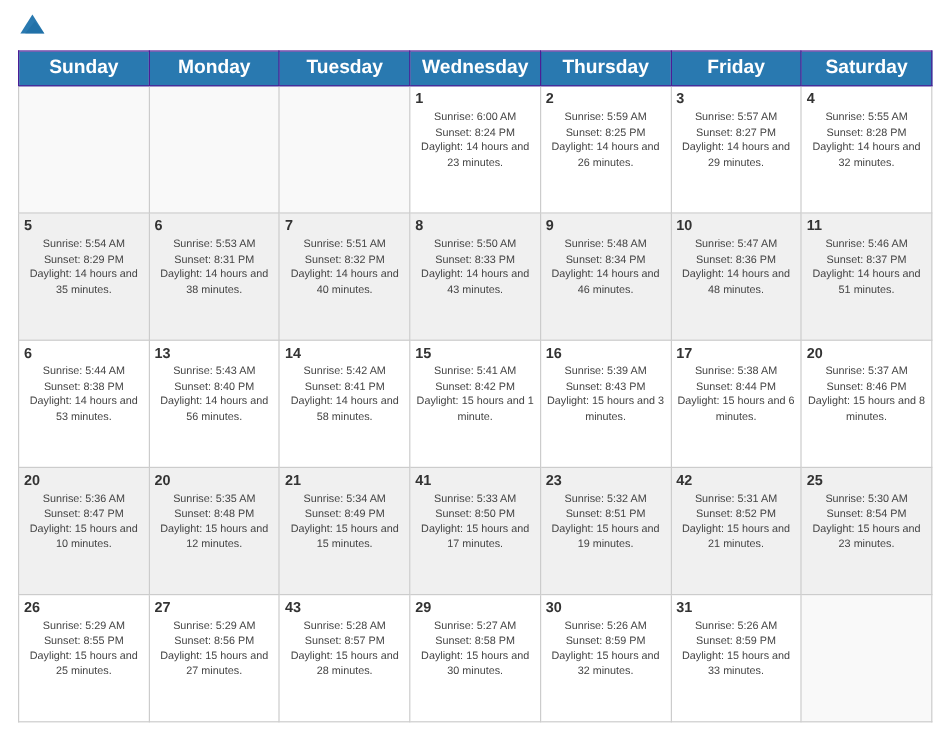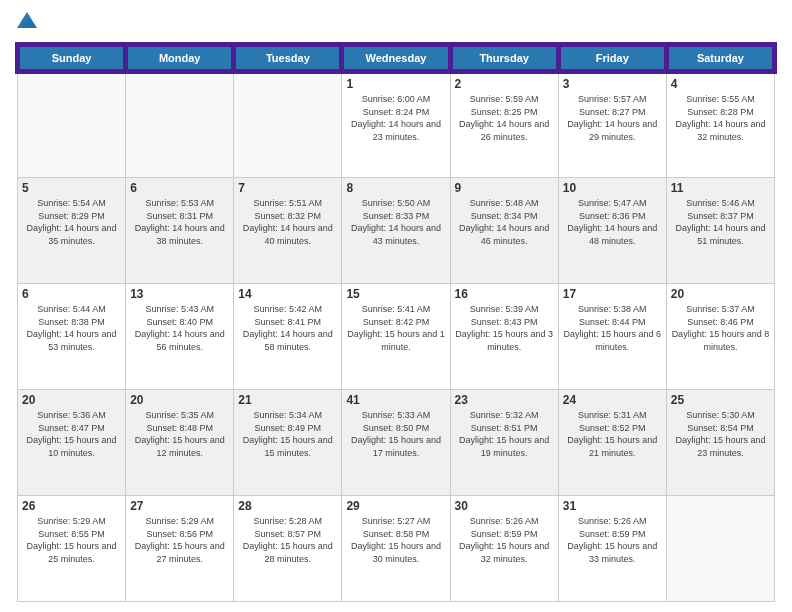--- a/index.html
+++ b/index.html
@@ -64,22 +64,22 @@
       border: 1px solid #ccc;
       border-collapse: collapse;
       width: 100%;
       table-layout: fixed;
     }
     .calendar th {
       background-color: #2979b0;
       color: #fff;
       text-align: center;
       padding: 5px 2px;
-      font-size: 11px;
-      border: 5px solid #4c1d95;
+      font-size: 16px;
+      border: 1px solid #4c1d95;
     }
     .calendar td {
       border: 1px solid #ccc;
       vertical-align: top;
       padding: 3px 4px;
       font-size: 9.5px;
       color: #333;
       height: 90px;
       width: calc(100% / 7);
     }
@@ -234,39 +234,39 @@
           </td>
           <td>
             <div class="day-number">41</div>
             <div class="day-info">Sunrise: 5:33 AM<br>Sunset: 8:50 PM<br>Daylight: 15 hours and 17 minutes.</div>
           </td>
           <td>
             <div class="day-number">23</div>
             <div class="day-info">Sunrise: 5:32 AM<br>Sunset: 8:51 PM<br>Daylight: 15 hours and 19 minutes.</div>
           </td>
           <td>
-            <div class="day-number">24</div>
+            <div class="day-number">42</div>
             <div class="day-info">Sunrise: 5:31 AM<br>Sunset: 8:52 PM<br>Daylight: 15 hours and 21 minutes.</div>
           </td>
           <td>
             <div class="day-number">25</div>
             <div class="day-info">Sunrise: 5:30 AM<br>Sunset: 8:54 PM<br>Daylight: 15 hours and 23 minutes.</div>
           </td>
         </tr>
         <tr class="row-white">
           <td>
             <div class="day-number">26</div>
             <div class="day-info">Sunrise: 5:29 AM<br>Sunset: 8:55 PM<br>Daylight: 15 hours and 25 minutes.</div>
           </td>
           <td>
             <div class="day-number">27</div>
             <div class="day-info">Sunrise: 5:29 AM<br>Sunset: 8:56 PM<br>Daylight: 15 hours and 27 minutes.</div>
           </td>
           <td>
-            <div class="day-number">28</div>
+            <div class="day-number">43</div>
             <div class="day-info">Sunrise: 5:28 AM<br>Sunset: 8:57 PM<br>Daylight: 15 hours and 28 minutes.</div>
           </td>
           <td>
             <div class="day-number">29</div>
             <div class="day-info">Sunrise: 5:27 AM<br>Sunset: 8:58 PM<br>Daylight: 15 hours and 30 minutes.</div>
           </td>
           <td>
             <div class="day-number">30</div>
             <div class="day-info">Sunrise: 5:26 AM<br>Sunset: 8:59 PM<br>Daylight: 15 hours and 32 minutes.</div>
           </td>

